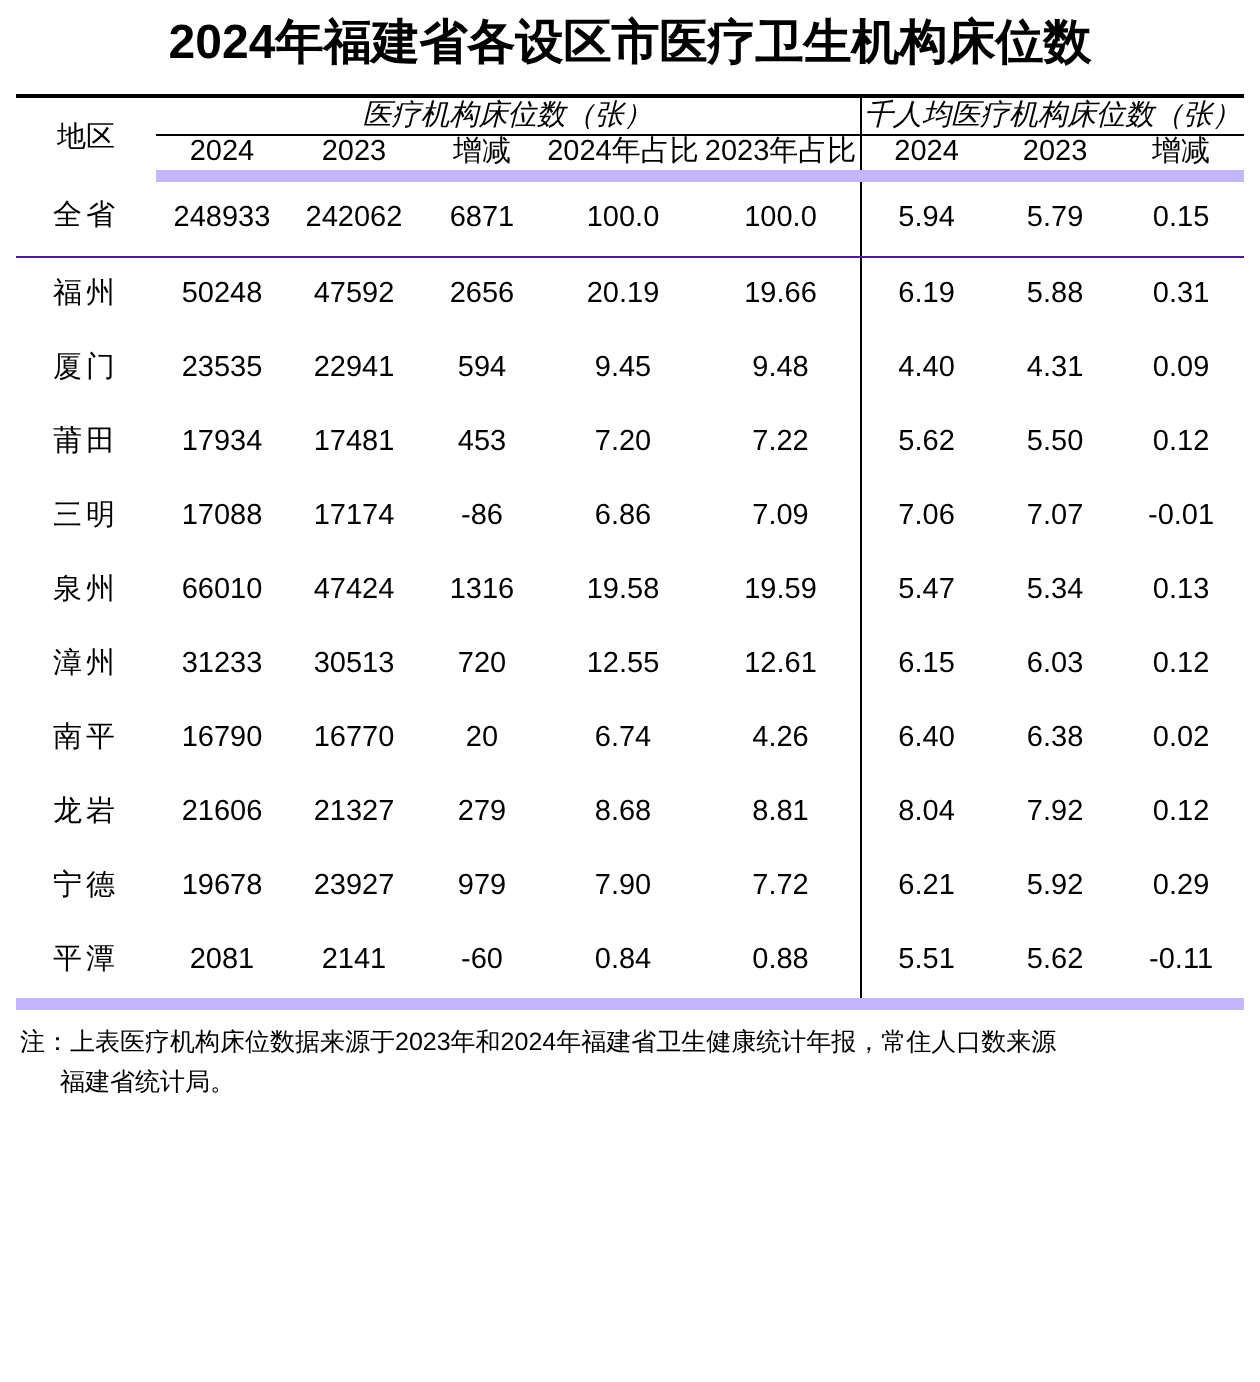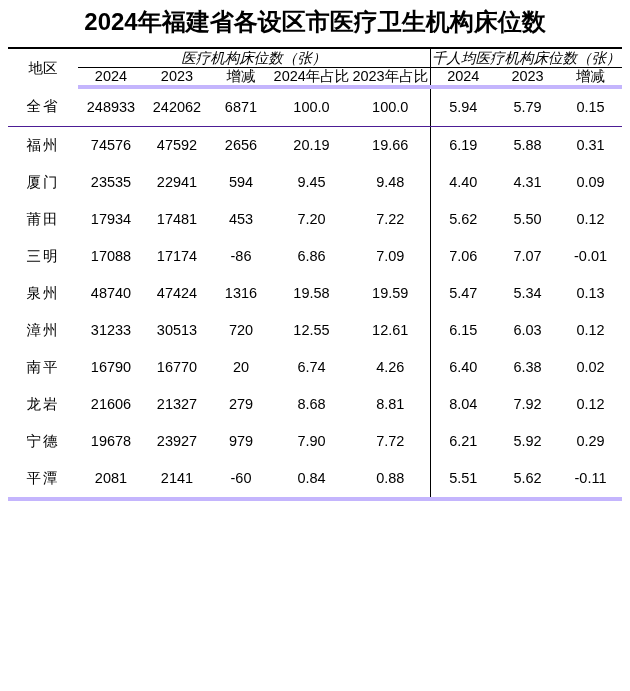--- a/index.html
+++ b/index.html
@@ -36,21 +36,21 @@
     table-layout: fixed;
   }
   table.data td, table.data th {
     text-align: center;
     vertical-align: middle;
     font-size: 14.5px;
     font-weight: normal;
     padding: 0;
   }
   .thick-top td, .thick-top th { border-top: 2px solid #000; }
-  .thick-bottom td, .thick-bottom th { border-bottom: 4px solid #c4b5fd; }
+  .thick-bottom td, .thick-bottom th { border-bottom: 6px solid #c4b5fd; }
   .thin-bottom td, .thin-bottom th { border-bottom: 1px solid #4c1d95; }
 
   .hdr-region {
     font-size: 15px;
     width: 70px;
   }
   .hdr-group {
     font-size: 15px;
     border-bottom: 1px solid #000;
     line-height: 1.25;
@@ -129,21 +129,21 @@
         <td>6871</td>
         <td>100.0</td>
         <td>100.0</td>
         <td class="vline-l">5.94</td>
         <td>5.79</td>
         <td>0.15</td>
       </tr>
 
       <tr class="rowline">
         <td class="region-cell">福州</td>
-        <td>74576</td>
+        <td>50248</td>
         <td>47592</td>
         <td>2656</td>
         <td>20.19</td>
         <td>19.66</td>
         <td class="vline-l">6.19</td>
         <td>5.88</td>
         <td>0.31</td>
       </tr>
 
       <tr class="rowline">
@@ -177,21 +177,21 @@
         <td>-86</td>
         <td>6.86</td>
         <td>7.09</td>
         <td class="vline-l">7.06</td>
         <td>7.07</td>
         <td>-0.01</td>
       </tr>
 
       <tr class="rowline">
         <td class="region-cell">泉州</td>
-        <td>48740</td>
+        <td>66010</td>
         <td>47424</td>
         <td>1316</td>
         <td>19.58</td>
         <td>19.59</td>
         <td class="vline-l">5.47</td>
         <td>5.34</td>
         <td>0.13</td>
       </tr>
 
       <tr class="rowline">
@@ -249,14 +249,18 @@
         <td>-60</td>
         <td>0.84</td>
         <td>0.88</td>
         <td class="vline-l">5.51</td>
         <td>5.62</td>
         <td>-0.11</td>
       </tr>
     </tbody>
   </table>
 
+  <div class="note">
+    <span>注：上表医疗机构床位数据来源于2023年和2024年福建省卫生健康统计年报，常住人口数来源</span>
+    <span class="note-line2">福建省统计局。</span>
+  </div>
 
 </div>
 
 </body></html>

